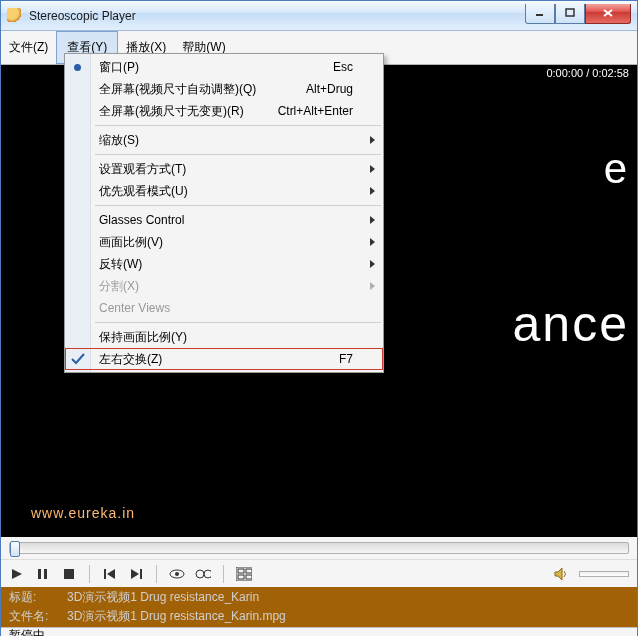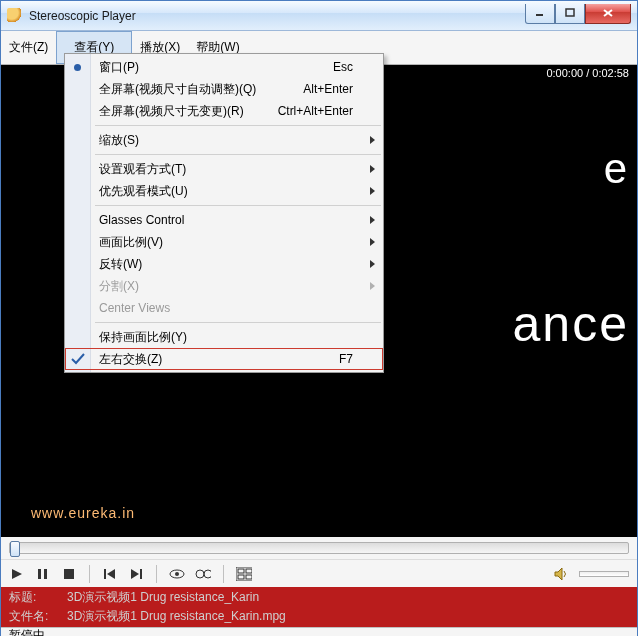--- a/index.html
+++ b/index.html
@@ -14,21 +14,21 @@
   .winbtns { display: flex; gap: 0; margin-top:-4px; }
   .winbtn { width: 30px; height: 20px; border: 1px solid #5a7ca5; border-top: none; background: linear-gradient(#eef6ff,#cfe3f7); display:flex;align-items:center;justify-content:center; }
   .winbtn.min { border-radius: 0 0 0 3px; }
   .winbtn.max { }
   .winbtn.close { width: 46px; background: linear-gradient(#f5a3a0,#e1544f 40%,#c83a32 41%,#e86a63); border-color:#8a2c25; border-radius:0 0 3px 0;}
   .winbtn svg { display:block; }
 
   
   .menubar { height: 34px; background: #f5f5f5; border-bottom: 1px solid #b4b4b4; display: flex; align-items: stretch; font-size: 12px; }
   .menuitem { padding: 3px 8px; display:flex; align-items:center; cursor: default; }
-  .menuitem.open { background: #d6e5f5; border: 1px solid #7da2ce; padding: 2px 17px; }
+  .menuitem.open { background: #d6e5f5; border: 1px solid #7da2ce; padding: 2px 10px; }
 
   
   .video { position: relative; background: #000; height: 472px; }
   .video .bgtext-top { position:absolute; right:8px; top:80px; color:#fff; font-size:42px; letter-spacing:2px; font-weight:400;}
   .video .bgtext-mid { position:absolute; right:8px; top:230px; color:#fff; font-size:50px; letter-spacing:2px; }
   .video .bgtext-bot { position:absolute; left:30px; bottom:16px; color:#fdba74; font-size:14px; letter-spacing:1px;}
   .timecode { position:absolute; right:8px; top:2px; color:#fff; font-size:11px; z-index:3; }
 
   
   .dropdown { position: absolute; left: 63px; top: 52px; width: 320px; background:#f4f4f4; border:1px solid #9b9b9b; box-shadow: 3px 3px 4px rgba(0,0,0,.25); z-index:5; font-size:12px; }
@@ -50,21 +50,21 @@
 
   
   .controls { height:28px; background:#f5f5f5; display:flex; align-items:center; padding:0 8px; gap:10px; border-top:1px solid #ddd;}
   .cbtn { width:16px; height:16px; display:flex; align-items:center; justify-content:center; color:#333;}
   .cbtn svg { display:block;}
   .csep { width:1px; height:18px; background:#c0c0c0; margin:0 2px;}
   .grow { flex:1; }
   .volbar { width:50px;height:6px;border:1px solid #b0b0b0;background:linear-gradient(#eee,#fff);}
 
   
-  .infobar { background:#b91c1c; color:#cfcfcf; font-size:12px; padding:4px 8px; height:40px; display:flex; flex-direction:column; justify-content:center; gap:2px;}
+  .infobar { background:#a16207; color:#cfcfcf; font-size:12px; padding:4px 8px; height:40px; display:flex; flex-direction:column; justify-content:center; gap:2px;}
   .infobar .row { display:flex; gap:18px;}
   .infobar .lbl { min-width:40px; color:#cfcfcf;}
 
   
   .statusbar { height:16px; background:#f5f5f5; border-top:1px solid #c0c0c0; font-size:12px; display:flex; align-items:center; padding:0 8px;}
 </style>
 </head>
 <body>
 
 <div class="window">
@@ -110,21 +110,21 @@
     <div class="gutter"></div>
     <div class="dropdown-pad"></div>
 
     <div class="dditem">
       <span class="bullet"></span>
       <span>窗口(P)</span>
       <span class="shortcut">Esc</span>
     </div>
     <div class="dditem">
       <span>全屏幕(视频尺寸自动调整)(Q)</span>
-      <span class="shortcut">Alt+Enter</span>
+      <span class="shortcut">Alt+Drug</span>
     </div>
     <div class="dditem">
       <span>全屏幕(视频尺寸无变更)(R)</span>
       <span class="shortcut">Ctrl+Alt+Enter</span>
     </div>
 
     <div class="dditem sep"></div>
 
     <div class="dditem">
       <span>缩放(S)</span>

